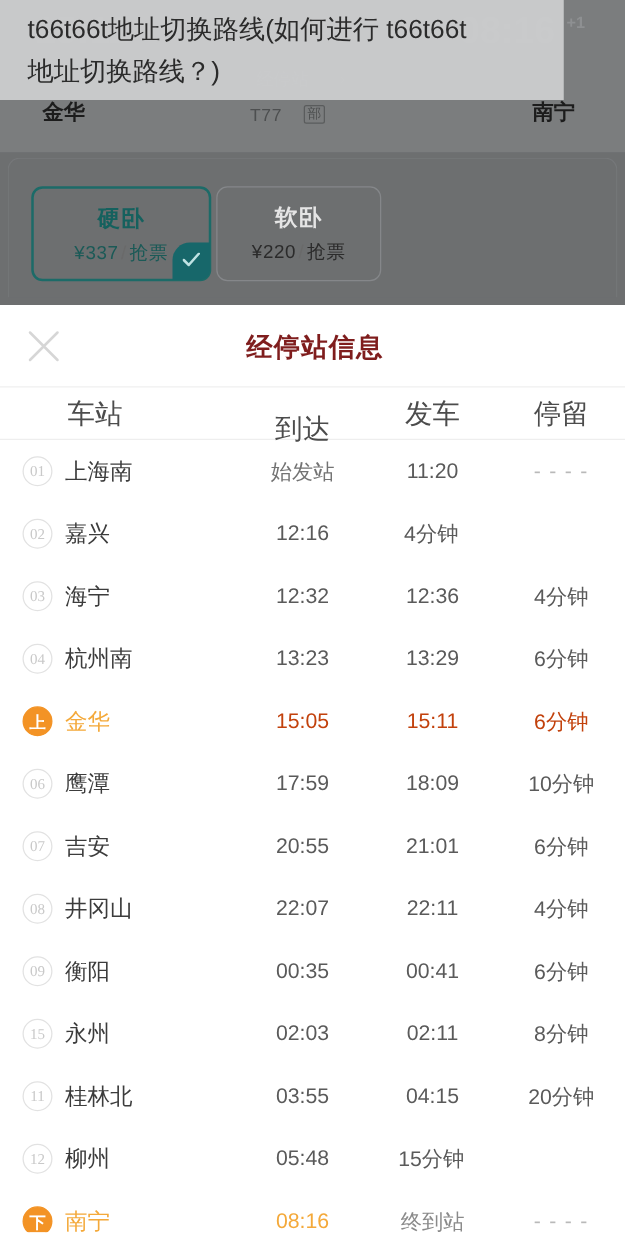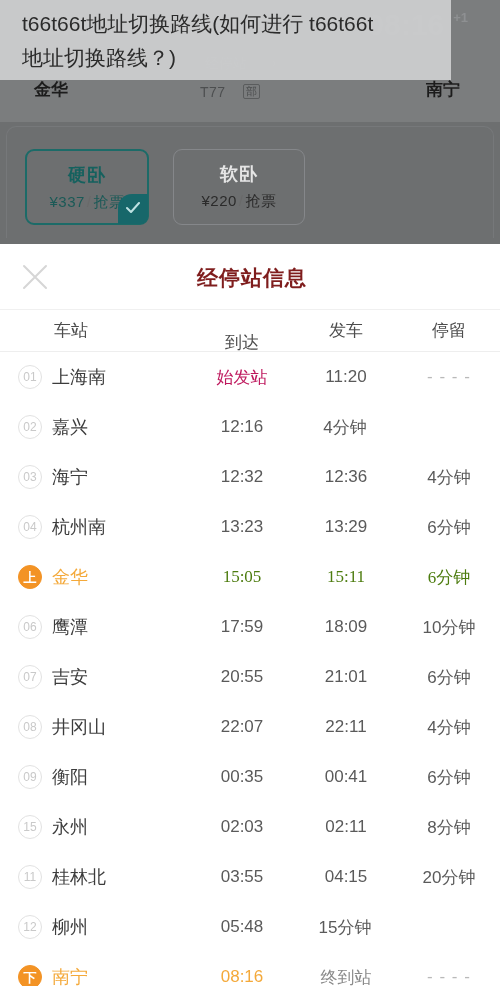--- a/index.html
+++ b/index.html
@@ -114,21 +114,21 @@
     height: 112px;
     background: #6d6f70;
     border-top-left-radius: 10px;
     border-top-right-radius: 10px;
     border: 1px solid #76787a;
     border-bottom: none;
   }
   .tcard {
     position: absolute;
     top: 22px;
-    width: 124px;
+    width: 144px;
     height: 76px;
     border-radius: 9px;
     border: 1px solid #85878a;
     text-align: center;
   }
   .tcard.sel {
     left: 18px;
     border: 2px solid #1c6b68;
   }
   .tcard.unsel {
@@ -209,21 +209,21 @@
     cursor: pointer;
   }
   .close-x svg { display: block; }
 
   
   .thead {
     display: flex;
     height: 42px;
     align-items: center;
     border-bottom: 1px solid #eeeeee;
-    font-size: 17px;
+    font-size: 22px;
     color: #4c4c4c;
   }
   .thead .c1 { width: 190px; padding-left: 54px; }
   .thead .c2 { width: 104px; text-align: center; margin-top: 24px; }
   .thead .c3 { width: 104px; text-align: center; }
   .thead .c4 { width: 102px; text-align: center; }
 
   .row {
     display: flex;
     height: 50px;
@@ -244,40 +244,41 @@
   .idx {
     width: 24px; height: 24px;
     border-radius: 50%;
     border: 1px solid #e2e2e2;
     color: #c9c9c9;
     font-size: 12px;
     line-height: 22px;
     text-align: center;
     margin-right: 10px;
     flex: none;
+    font-family: Liberation Serif, serif;
   }
   .idx.mark {
     background: #f39325;
     border-color: #f39325;
     color: #ffffff;
     font-size: 13px;
     font-weight: 700;
     line-height: 24px;
   }
   .sname { font-size: 18px; color: #3c3c3c; }
 
   .row.hl { color: #f4a93a; }
   .row.hl .sname { color: #f4a93a; font-weight: 400; }
-  .row.hl .c2, .row.hl .c3, .row.hl .c4 { color: #4d7c0f; font-family: Liberation Serif, serif; }
+  .row.hl .c2, .row.hl .c3, .row.hl .c4 { color: #c2410c; }
   .row.end .sname { color: #f4a93a; }
   .row.end .c2 { color: #f4a93a; }
   .row.end .c3 { color: #8a8a8a; }
   .row.end .c4 { color: #b9b9b9; }
 
-  .muted { color: #be185d; }
+  .muted { color: #737373; }
   .dash { color: #b9b9b9; letter-spacing: 1px; }
 </style>
 </head>
 <body>
 
 <div id="screen">
 
   <div class="bg-page">
 
     <div class="train-strip">

